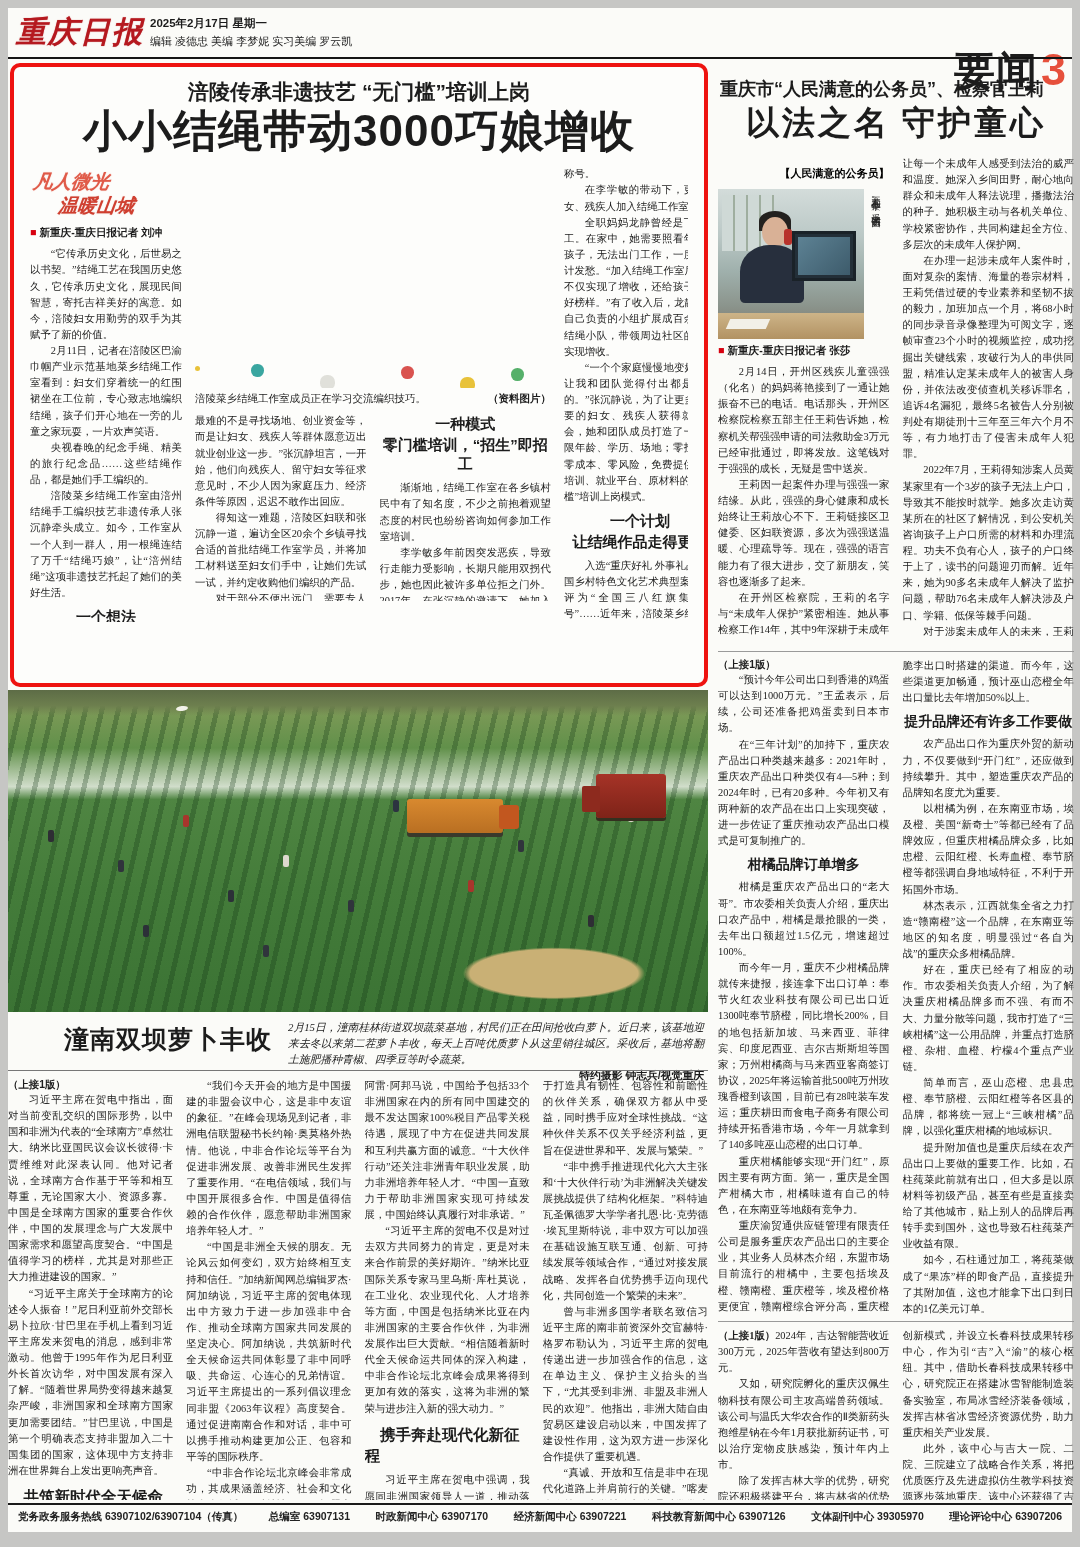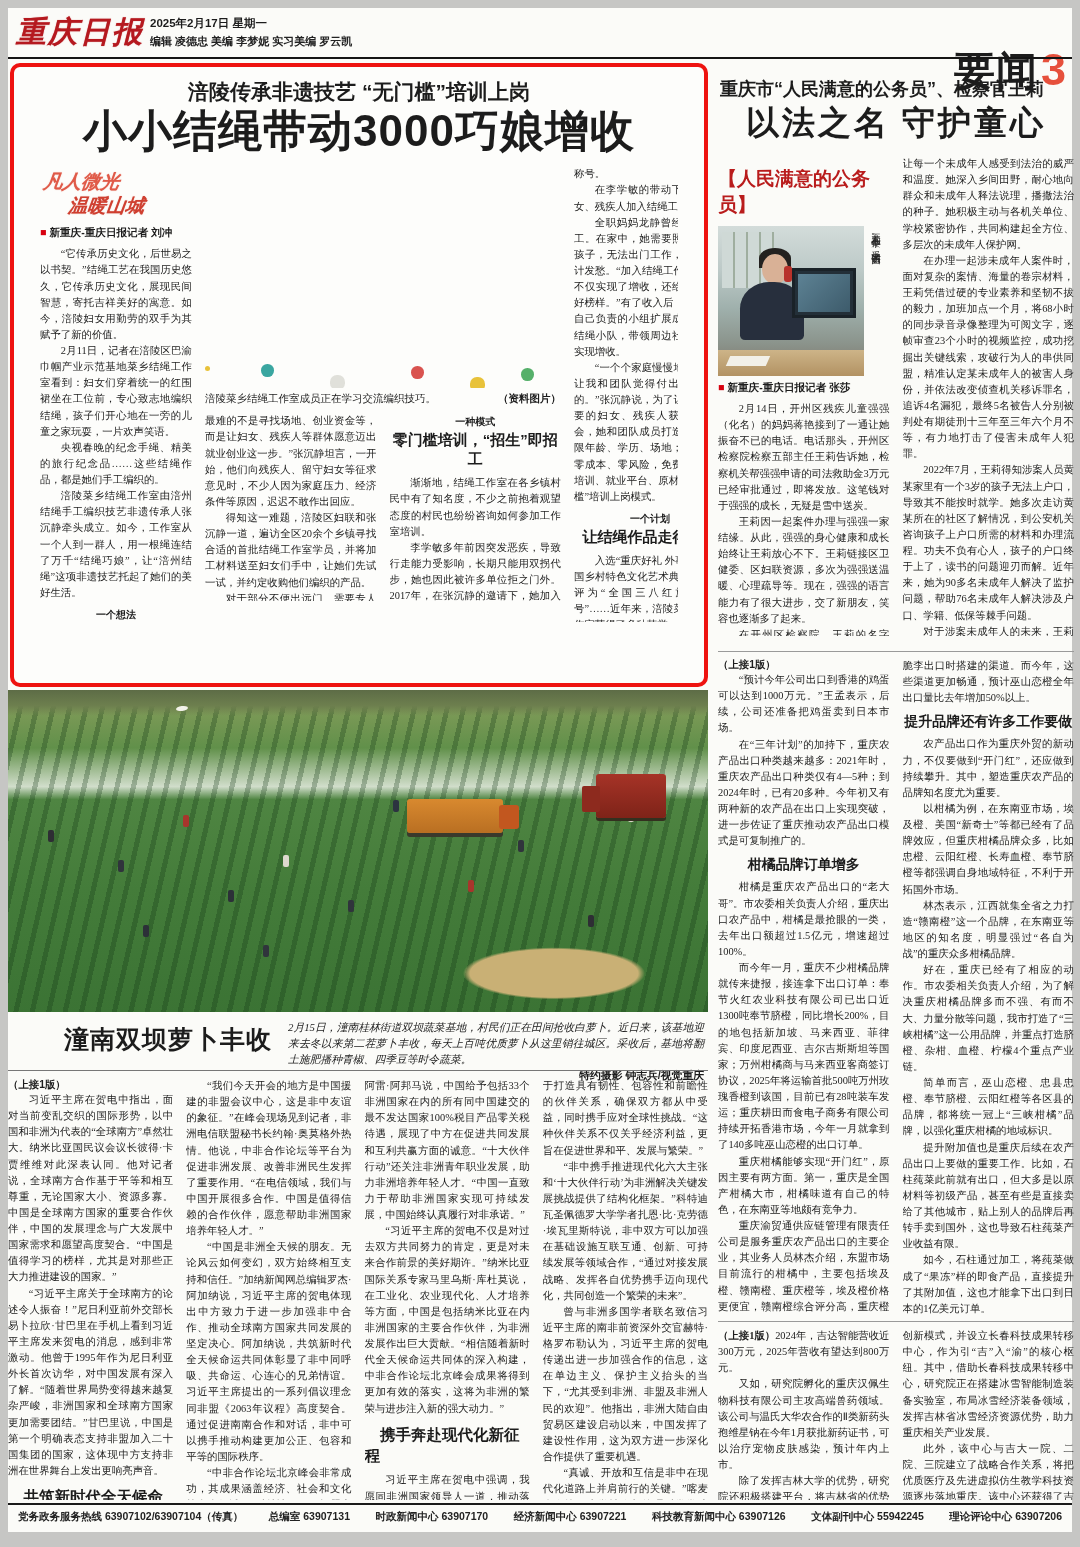--- a/index.html
+++ b/index.html
@@ -8,40 +8,40 @@
   .sheet{position:absolute;left:8px;top:8px;width:1064px;height:1524px;background:#fbfbf8;}
 
   
   .hdr{position:absolute;left:8px;top:8px;width:1064px;height:46px;}
   .masthead{position:absolute;left:8px;top:4px;font-family:"DejaVu Serif",serif;
     font-weight:900;font-style:italic;font-size:30px;color:#b5191f;letter-spacing:2px;
     text-shadow:0 0 1px rgba(181,25,31,.6);}
   .pub-date{position:absolute;left:142px;top:8px;font-family:"Liberation Sans",sans-serif;
     font-size:11.5px;font-weight:700;}
   .staff{position:absolute;left:142px;top:26px;font-family:"Liberation Sans",sans-serif;
-    font-size:11px;font-weight:700;color:#222;}
+    font-size:11px;font-weight:400;color:#222;}
   .section-block{position:absolute;right:6px;top:-4px;display:flex;align-items:baseline;}
   .section-name{font-family:"Liberation Serif",serif;font-weight:900;font-size:41px;letter-spacing:1px;margin-top:40px;}
   .page-no{font-family:"Liberation Sans",sans-serif;font-weight:700;font-size:45px;color:#e6503c;margin-left:3px;}
   .header-rule{position:absolute;left:8px;top:57px;width:1064px;height:2px;background:#151515;}
 
   
   .bt p{font-size:10.4px;line-height:1.55;text-align:justify;margin:0;text-indent:2em;}
   .bt p.lead{text-indent:0;}
   .byline{font-size:10.6px;font-weight:700;margin:5px 0 6px;font-family:"Liberation Sans",sans-serif;}
   .byline .sq{color:#d7000f;margin-right:3px;}
   .subhead{text-align:center;margin:7px 0 6px;font-family:"Liberation Sans",sans-serif;font-weight:700;}
-  .subhead .pre{display:block;font-size:10px;}
+  .subhead .pre{display:block;font-size:15px;}
   .subhead .main{display:block;font-size:15px;font-weight:900;margin-top:2px;}
   .tagline{font-weight:700;font-size:10.4px;font-family:"Liberation Sans",sans-serif;}
   .hline{position:absolute;height:1px;background:#9a9a9a;}
 
   
   .lead-box{position:absolute;left:10px;top:63px;width:698px;height:624px;box-sizing:border-box;
-    border:4px solid #ee1310;border-radius:10px;background:#fdfdfb;padding:6px 26px;overflow:hidden;}
+    border:4px solid #ee1310;border-radius:10px;background:#fdfdfb;padding:6px 16px;overflow:hidden;}
   .lead-kicker{text-align:center;font-family:"Liberation Sans",sans-serif;font-weight:700;font-size:21px;margin-top:5px;}
   .lead-headline{text-align:center;font-family:"Liberation Sans",sans-serif;font-weight:900;
     font-size:44px;line-height:1.12;letter-spacing:1px;margin-top:3px;}
   .lead-cols{display:flex;gap:13px;margin-top:11px;height:456px;overflow:hidden;}
   .lc-side{width:152px;flex:none;overflow:hidden;}
   .lc-mid{width:356px;flex:none;overflow:hidden;}
   .badge{margin:3px 0 7px 2px;transform:skewX(-7deg);font-family:"DejaVu Serif",serif;}
   .badge .b1{display:block;font-size:19px;font-weight:900;font-style:italic;color:#e05a48;
     text-shadow:0 0 1px rgba(224,90,72,.5);}
   .badge .b2{display:block;font-size:19px;font-weight:900;font-style:italic;color:#cf3f30;
@@ -68,21 +68,21 @@
     linear-gradient(180deg,#cdbda9 0,#b99f88 30%,#a8826c 60%,#96685a 100%);}
   .knot-items{position:absolute;left:0;bottom:8%;width:5px;height:5px;border-radius:50%;background:#e8c23a;
     box-shadow:60px 2px 0 4px #3aa6a0,130px 14px 0 5px #e0e0da,210px 4px 0 4px #d9534f,
     270px 16px 0 5px #e8c23a,320px 6px 0 4px #56b06a;}
 
   
   .wl{position:absolute;left:718px;top:68px;width:356px;height:582px;overflow:hidden;}
   .wl-kicker{font-family:"Liberation Sans",sans-serif;font-weight:700;font-size:18px;margin:9px 0 0 2px;}
   .wl-headline{text-align:center;font-family:"Liberation Sans",sans-serif;font-weight:900;
     font-size:33px;letter-spacing:3px;margin-top:8px;}
-  .wl-label{color:#b91c1c;font-weight:900;font-size:19px;text-align:left;
+  .wl-label{color:#000000;font-weight:900;font-size:11px;text-align:right;
     font-family:"Liberation Sans",sans-serif;margin-top:10px;}
   .wl-cols{display:flex;gap:13px;margin-top:10px;height:480px;overflow:hidden;}
   .wl-cols>div{flex:1;overflow:hidden;}
   .wl-photo-row{display:flex;margin:8px 0 4px;}
   .office-photo{position:relative;width:146px;height:150px;overflow:hidden;
     background:linear-gradient(180deg,#d3dcda 0,#bcc9c7 30%,#9fb0ac 55%,#8b948c 78%,#7a7266 100%);}
   .office-photo .win{position:absolute;left:4px;top:6px;width:52px;height:56px;background:
     repeating-linear-gradient(90deg,#cfd9d6 0 11px,#9fae9f 11px 13px),
     repeating-linear-gradient(0deg,rgba(255,255,255,.25) 0 12px,rgba(90,110,100,.4) 12px 14px);}
   .office-photo .monitor{position:absolute;right:8px;top:42px;width:58px;height:44px;background:#232f38;
@@ -385,16 +385,16 @@
 
     </div>
   </section>
 
   <div class="footer">
       <span>党务政务服务热线 63907102/63907104（传真）</span>
       <span>总编室 63907131</span>
       <span>时政新闻中心 63907170</span>
       <span>经济新闻中心 63907221</span>
       <span>科技教育新闻中心 63907126</span>
-      <span>文体副刊中心 55942245</span>
+      <span>文体副刊中心 39305970</span>
       <span>理论评论中心 63907206</span>
     </div>
 </div>
 
 </body></html>

